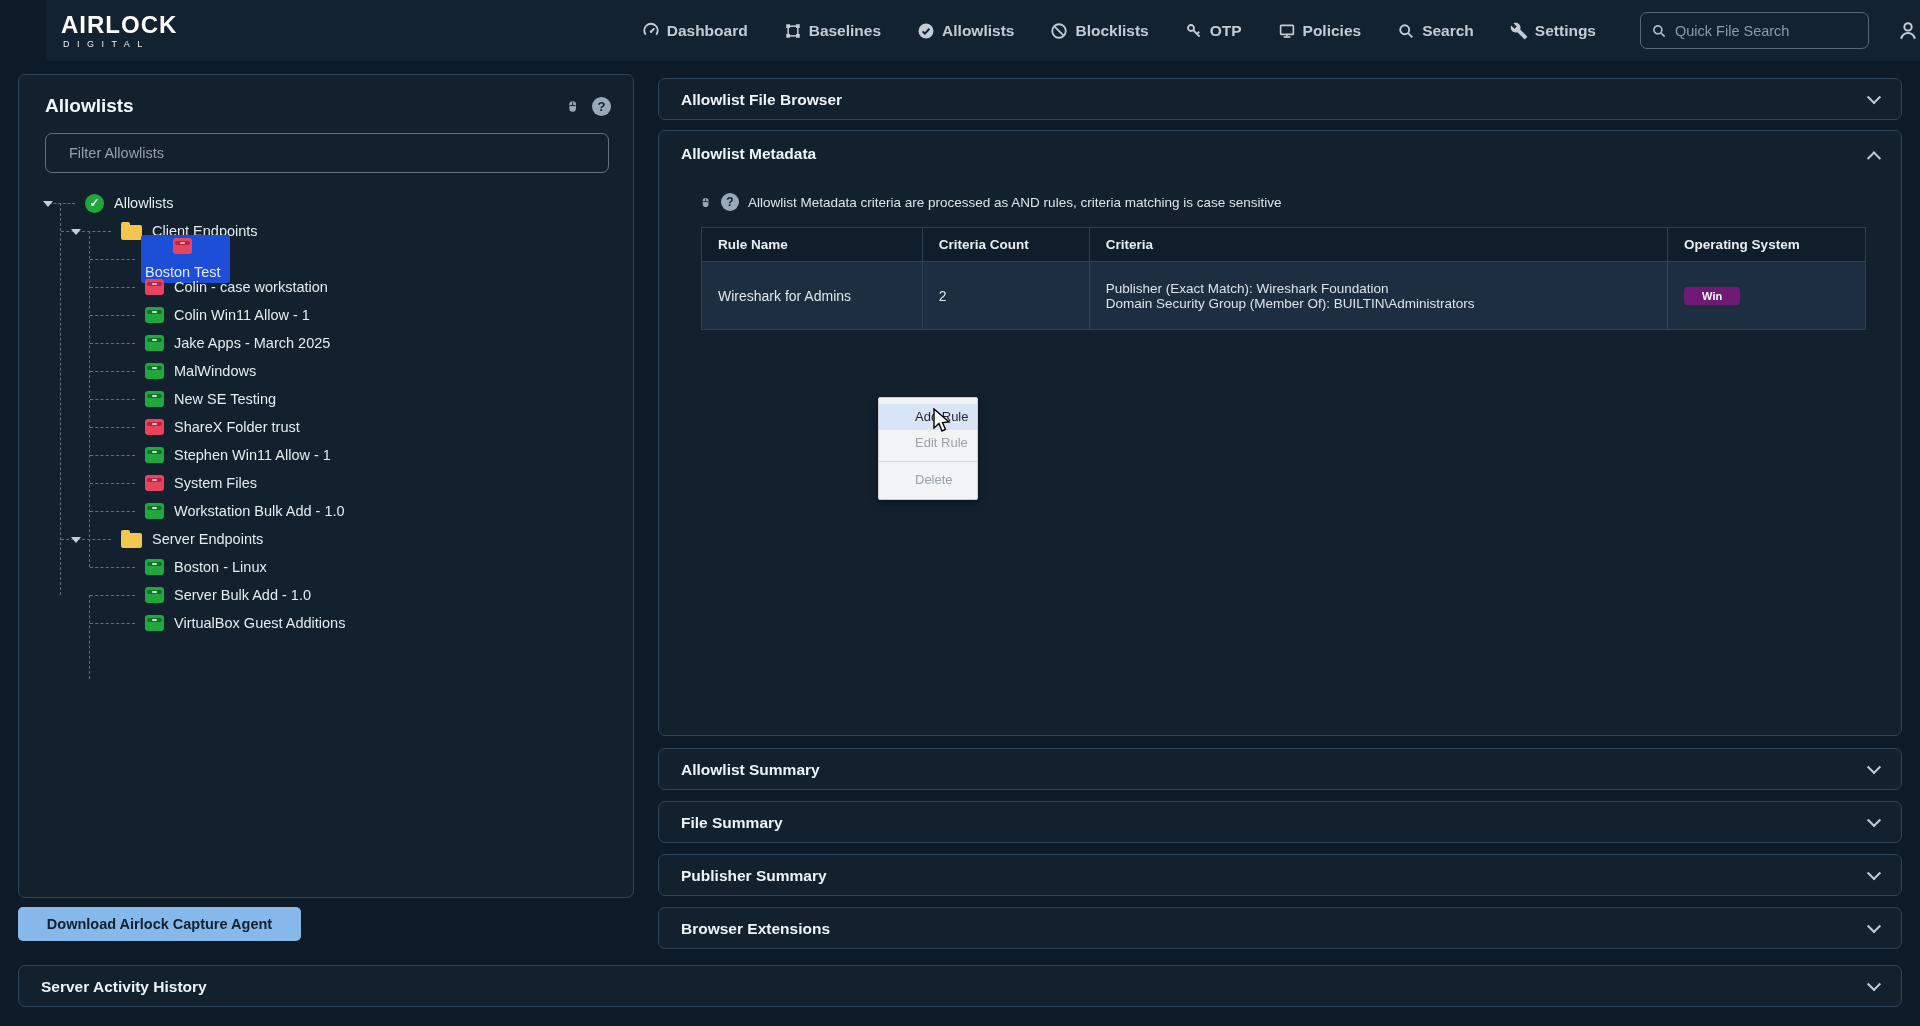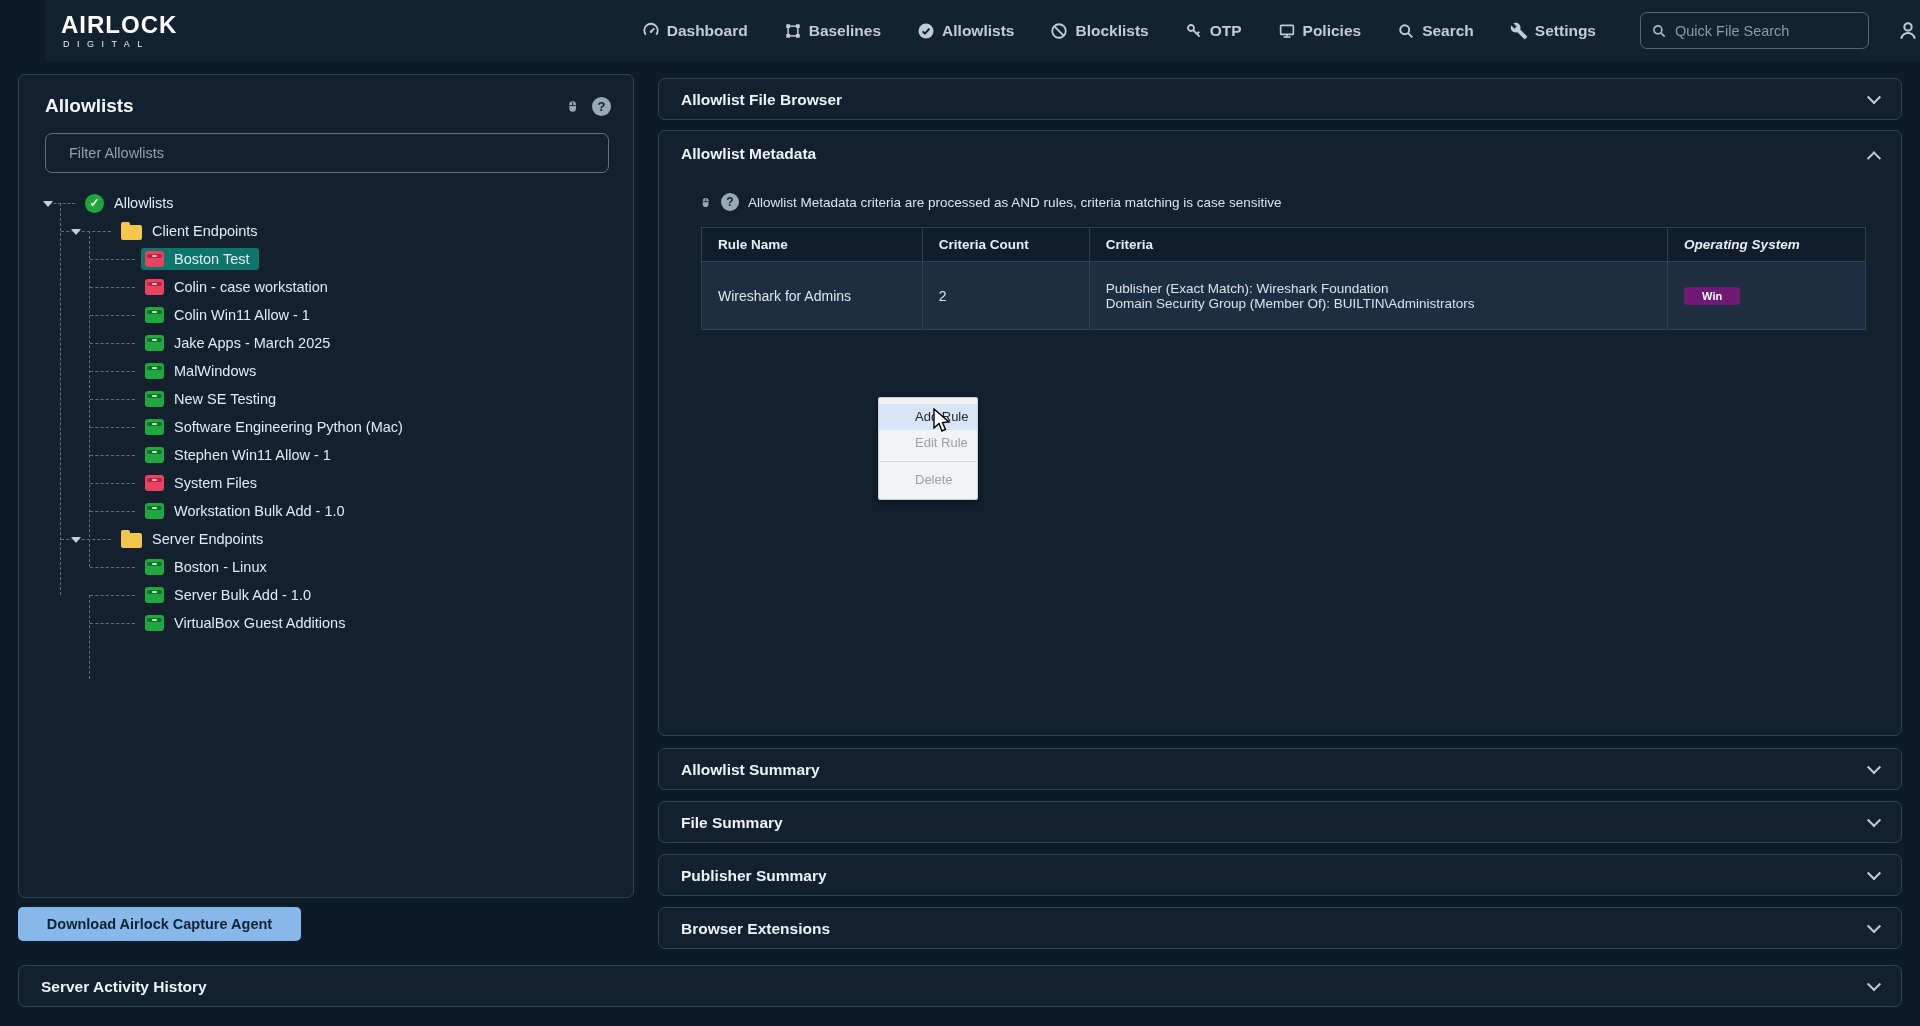--- a/index.html
+++ b/index.html
@@ -76,21 +76,21 @@
   .trow.level-0::before { left:30px; width:26px; }
   .trow.level-1::before { left:42px; width:50px; }
   .trow.level-2::before { left:71px; width:45px; }
   .trow.expandable::after {
     content:""; position:absolute; top:50%; margin-top:-2px; width:0; height:0;
     border-left:5px solid transparent; border-right:5px solid transparent; border-top:6px solid #c6cfd8;
   }
   .trow.level-0.expandable::after { left:24px; }
   .trow.level-1.expandable::after { left:52px; }
   .trow-inner { display:inline-flex; align-items:center; gap:10px; padding:3px 9px 3px 4px; border-radius:3px; position:relative; z-index:1; }
-  .trow.selected .trow-inner { background:#0f766e; }
+  .trow.selected .trow-inner { background:#1d4ed8;flex-direction:column; }
   .ticon { width:20px; height:17px; position:relative; flex:0 0 auto; }
   .icon-check-circle .ticon {
     width:19px; height:19px; border-radius:50%; background:#21a63c; color:#ffffff;
     display:flex; align-items:center; justify-content:center; font-size:12px; font-weight:800;
   }
   .icon-check-circle .ticon::before { content:"\2713"; }
   .icon-folder .ticon { width:21px; height:15px; background:#f3c64e; border-radius:2px; margin-top:3px; }
   .icon-folder .ticon::before {
     content:""; position:absolute; top:-3px; left:0; width:9px; height:4px; background:#f3c64e;
     border-radius:2px 2px 0 0;
@@ -120,21 +120,21 @@
   .p-metadata .panel-header { height:46px; }
 
   .meta-info { position:absolute; left:40px; top:62px; display:flex; align-items:center; gap:9px; }
   .meta-info .help-badge { width:18px; height:18px; font-size:12px; }
   .meta-info-text { font-size:13.5px; color:#dde4eb; }
 
   .meta-table { position:absolute; left:42px; top:96px; width:1165px; border:1px solid #2c4156; border-collapse:collapse; }
   .meta-table th, .meta-table td { border:1px solid #2c4156; text-align:left; vertical-align:middle; }
   .meta-table th { height:34px; padding:0 16px; font-size:13.5px; font-weight:700; color:#e9eef3; background:#101e2c; }
   .meta-table td { height:68px; padding:10px 16px; font-size:14px; color:#dfe6ec; background:#1c2e40; }
-  .col-rule { width:221px; } .col-count { width:167px; } .col-criteria { width:579px; } .col-os { width:198px;font-style:italic; }
+  .col-rule { width:221px; } .col-count { width:167px; } .col-criteria { width:579px; } .col-os { width:198px; }
   .criteria-line { font-size:13.5px; color:#dce3ea; }
   .criteria-line + .criteria-line { margin-top:0; }
   .os-badge {
     display:inline-block; background:#701a75; color:#ffffff; font-size:11px; font-weight:700;
     padding:3px 18px; border-radius:4px;
   }
 
   .bottom-panels { position:absolute; left:658px; top:748px; width:1244px; }
   .bottom-panels .panel { position:static; margin-bottom:11px; height:42px; }
   .p-footer { left:18px; top:965px; width:1884px; height:42px; }
@@ -351,28 +351,28 @@
         </span>
       </div>
 
       <div class="trow level-2 icon-box-green">
         <span class="trow-inner">
           <span class="ticon"></span>
           <span>New SE Testing</span>
         </span>
       </div>
 
-
-
-      <div class="trow level-2 icon-box-green">
-        <span class="trow-inner">
-          <span class="ticon"></span>
-          <span>Software Engineering Python (Mac)</span>
-        </span>
-      </div>
+      <div class="trow level-2 icon-box-red">
+        <span class="trow-inner">
+          <span class="ticon"></span>
+          <span>ShareX Folder trust</span>
+        </span>
+      </div>
+
+
 
       <div class="trow level-2 icon-box-green">
         <span class="trow-inner">
           <span class="ticon"></span>
           <span>Stephen Win11 Allow - 1</span>
         </span>
       </div>
 
       <div class="trow level-2 icon-box-red">
         <span class="trow-inner">

